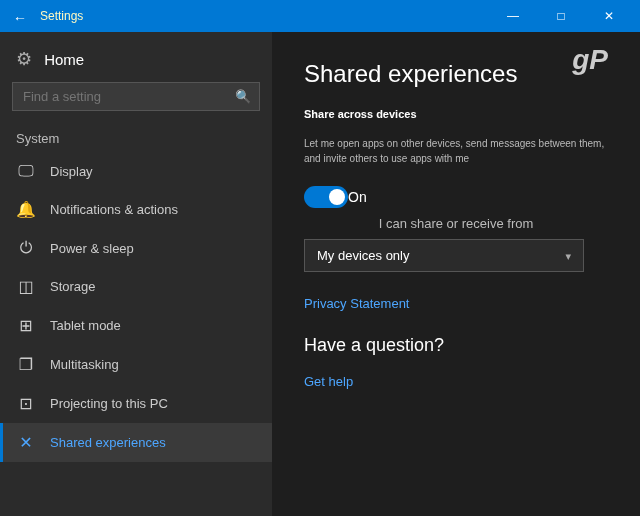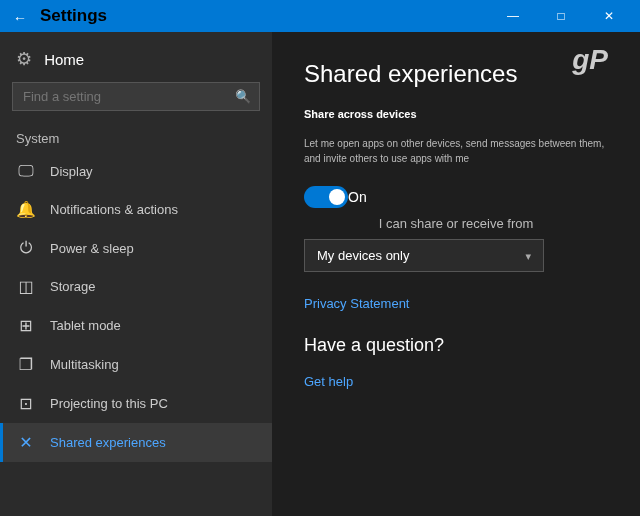--- a/index.html
+++ b/index.html
@@ -30,23 +30,23 @@
       width: 24px;
       height: 24px;
       display: flex;
       align-items: center;
       justify-content: center;
       cursor: pointer;
       color: #fff;
       font-size: 14px;
     }
     .title-bar-title {
-      font-size: 17px;
-      color: #000000;
-      font-weight: 700;
+      font-size: 12px;
+      color: #fef9c3;
+      font-weight: 400;
     }
     .title-bar-controls {
       display: flex;
       align-items: center;
       gap: 2px;
     }
     .title-bar-btn {
       width: 46px;
       height: 32px;
       display: flex;
@@ -207,21 +207,21 @@
       font-size: 14px;
       color: #fff;
     }
     .share-label {
       font-size: 13px;
       color: #bbb;
       margin-bottom: 8px;
       text-align: center;
     }
     .dropdown {
-      width: 240px;
+      width: 280px;
       background: #2b2b2b;
       border: 1px solid #555;
       color: #fff;
       padding: 8px 12px;
       font-size: 13px;
       display: flex;
       align-items: flex-end;
       justify-content: space-between;
       cursor: pointer;
       margin-bottom: 24px;

